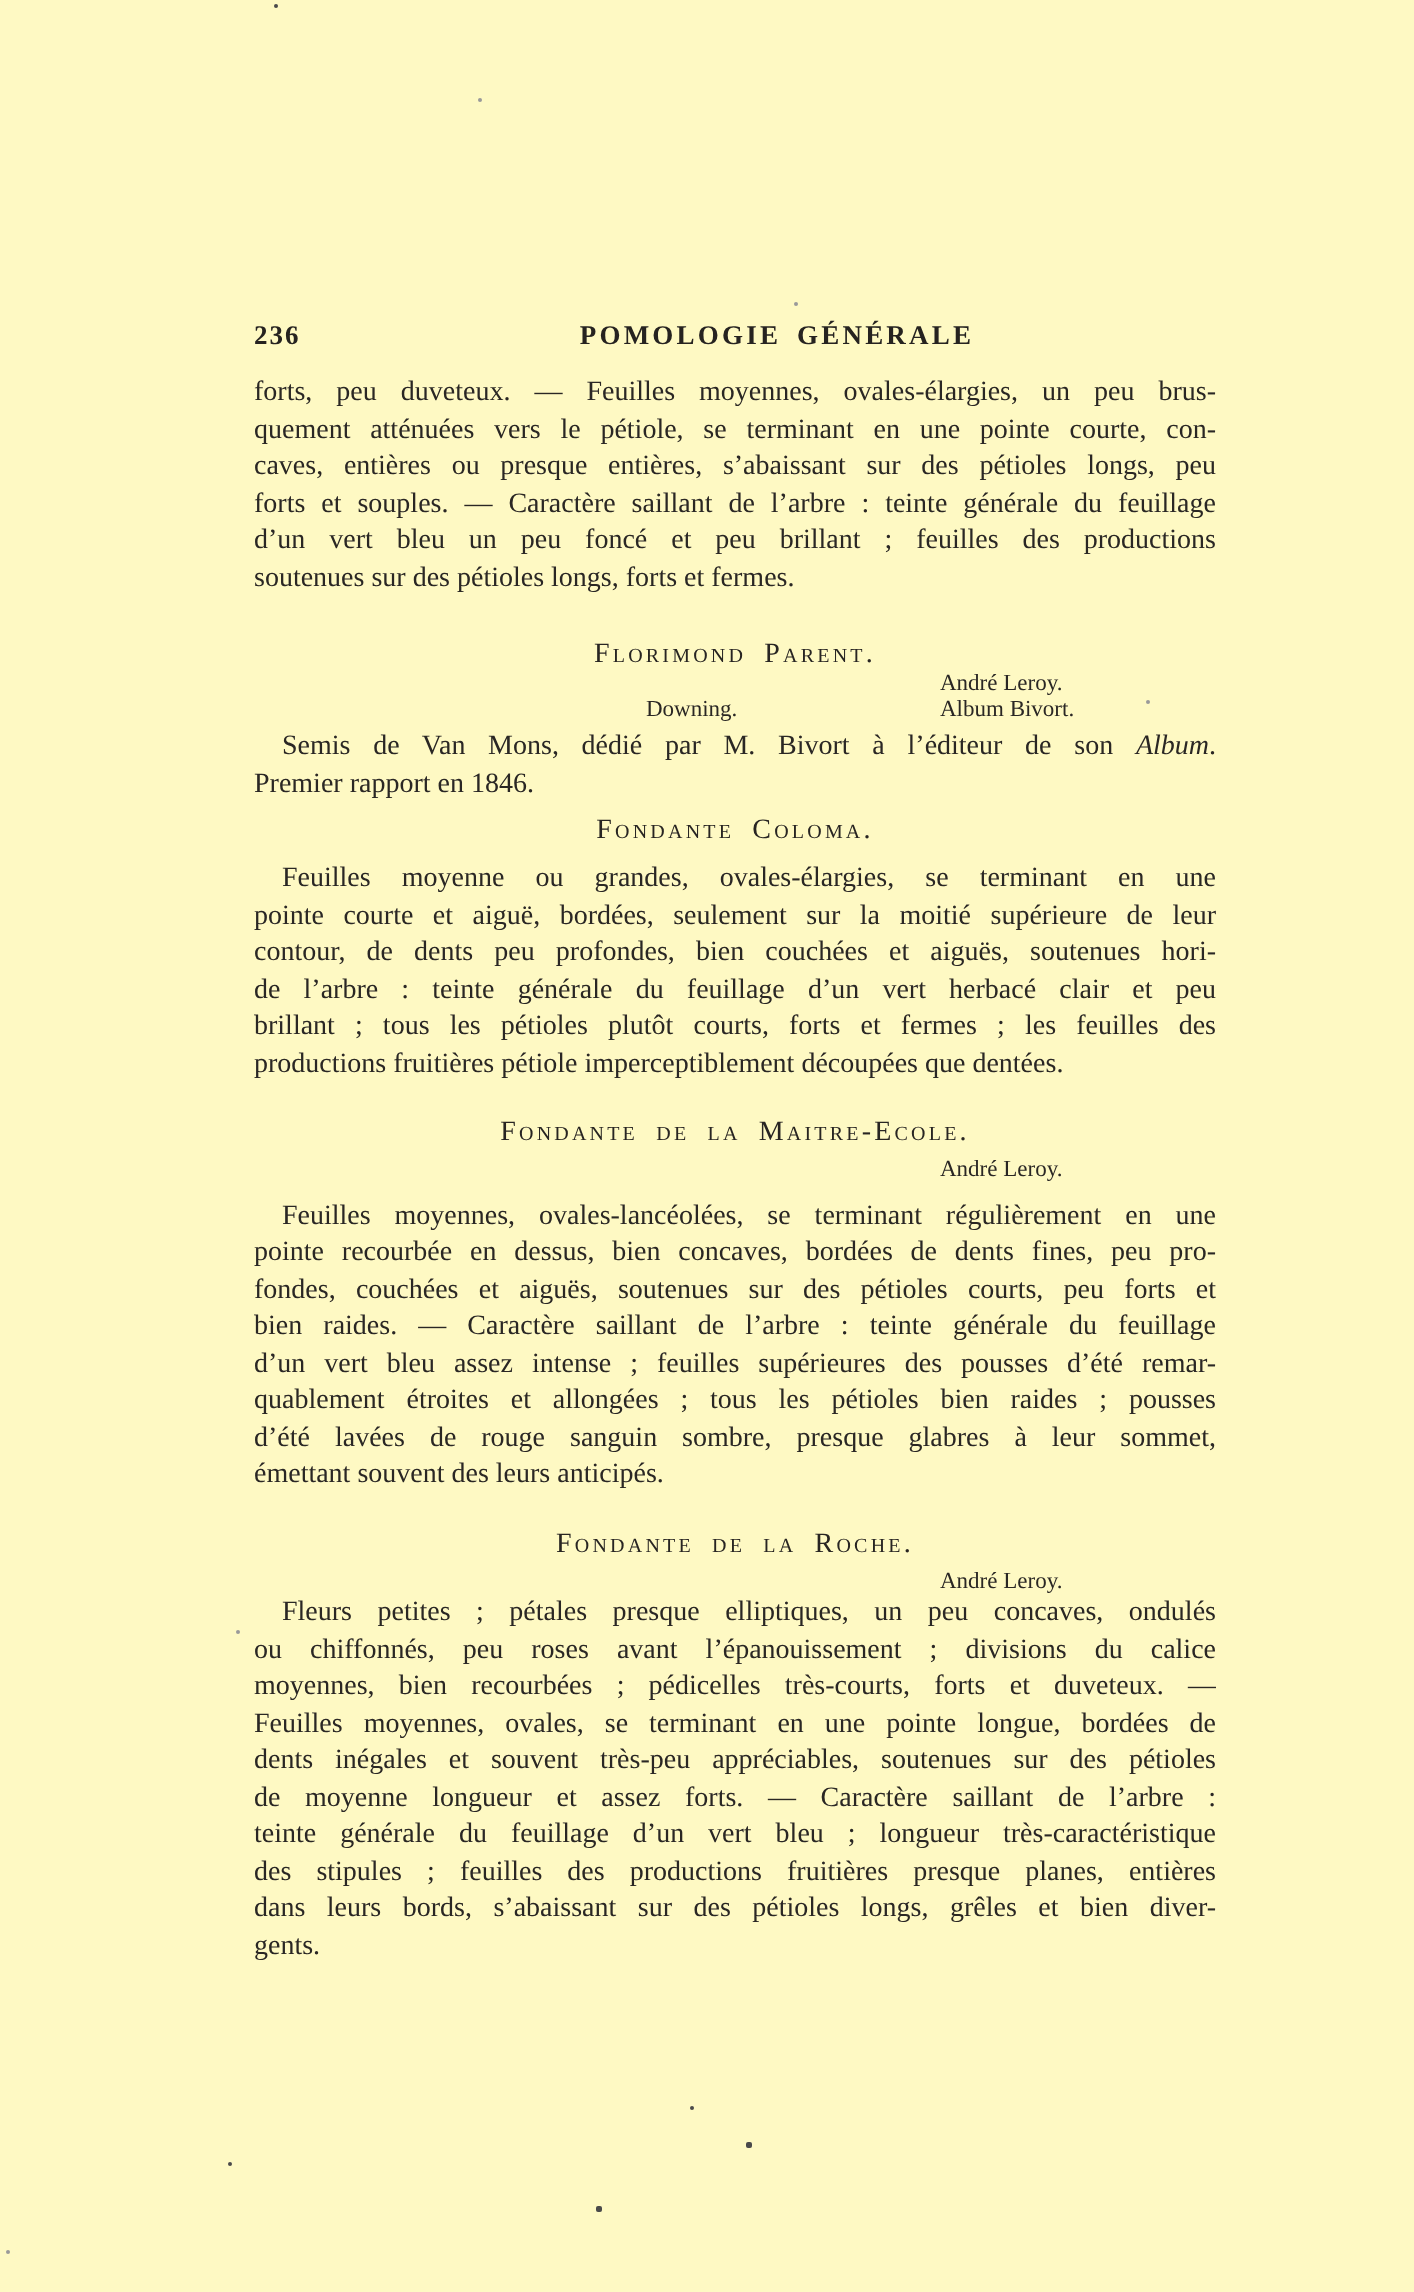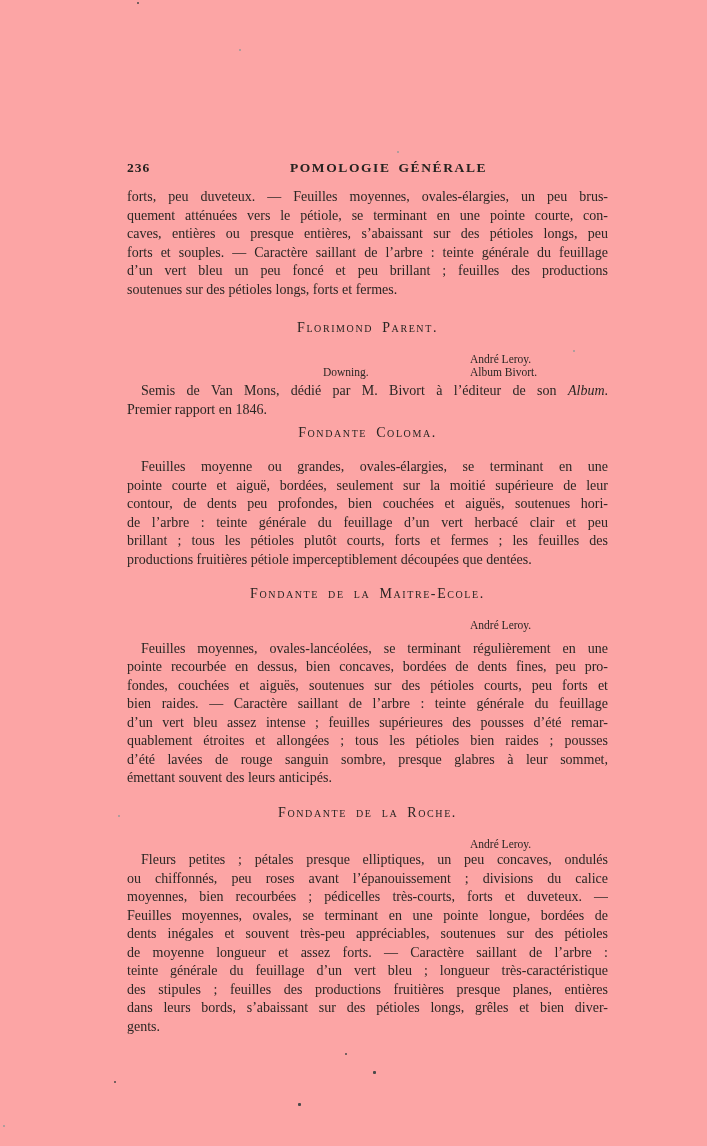--- a/index.html
+++ b/index.html
@@ -4,21 +4,21 @@
 <style>
   html, body { margin: 0; padding: 0; }
   body {
     width: 707px; height: 1146px;
     background: #ffffff;
     font-family: "Liberation Serif", "DejaVu Serif", serif;
   }
   .page {
     position: relative;
     width: 707px; height: 1146px;
-    background: #fca5a5;
+    background: #fef9c3;
     color: #2a2724;
     overflow: hidden;
   }
   .text-block {
     position: absolute;
     left: 127px; top: 160px;
     width: 481px;
   }
   
   .page-header { position: relative; height: 17px; margin-bottom: 11px; }
@@ -36,21 +36,21 @@
   .para .line {
     text-align: justify; text-align-last: justify;
     height: 18.5px; overflow: hidden; white-space: normal;
   }
   .para .line.last { text-align-last: left; }
   .para .line:first-child { text-indent: 14px; }
   .para.flush .line:first-child { text-indent: 0; }
   .para i { font-style: italic; }
   
   .heading {
-    margin: 17px; font-weight: normal;
+    margin: 0; font-weight: normal;
     font-variant: small-caps;
     text-align: center;
     font-size: 14px; line-height: 16px;
     letter-spacing: 1.6px; word-spacing: 4px;
     color: #282522;
   }
   .h-florimond { margin-top: 21px; }
   .h-coloma    { margin-top: 6px; }
   .h-maitre    { margin-top: 17px; }
   .h-roche     { margin-top: 17px; }

